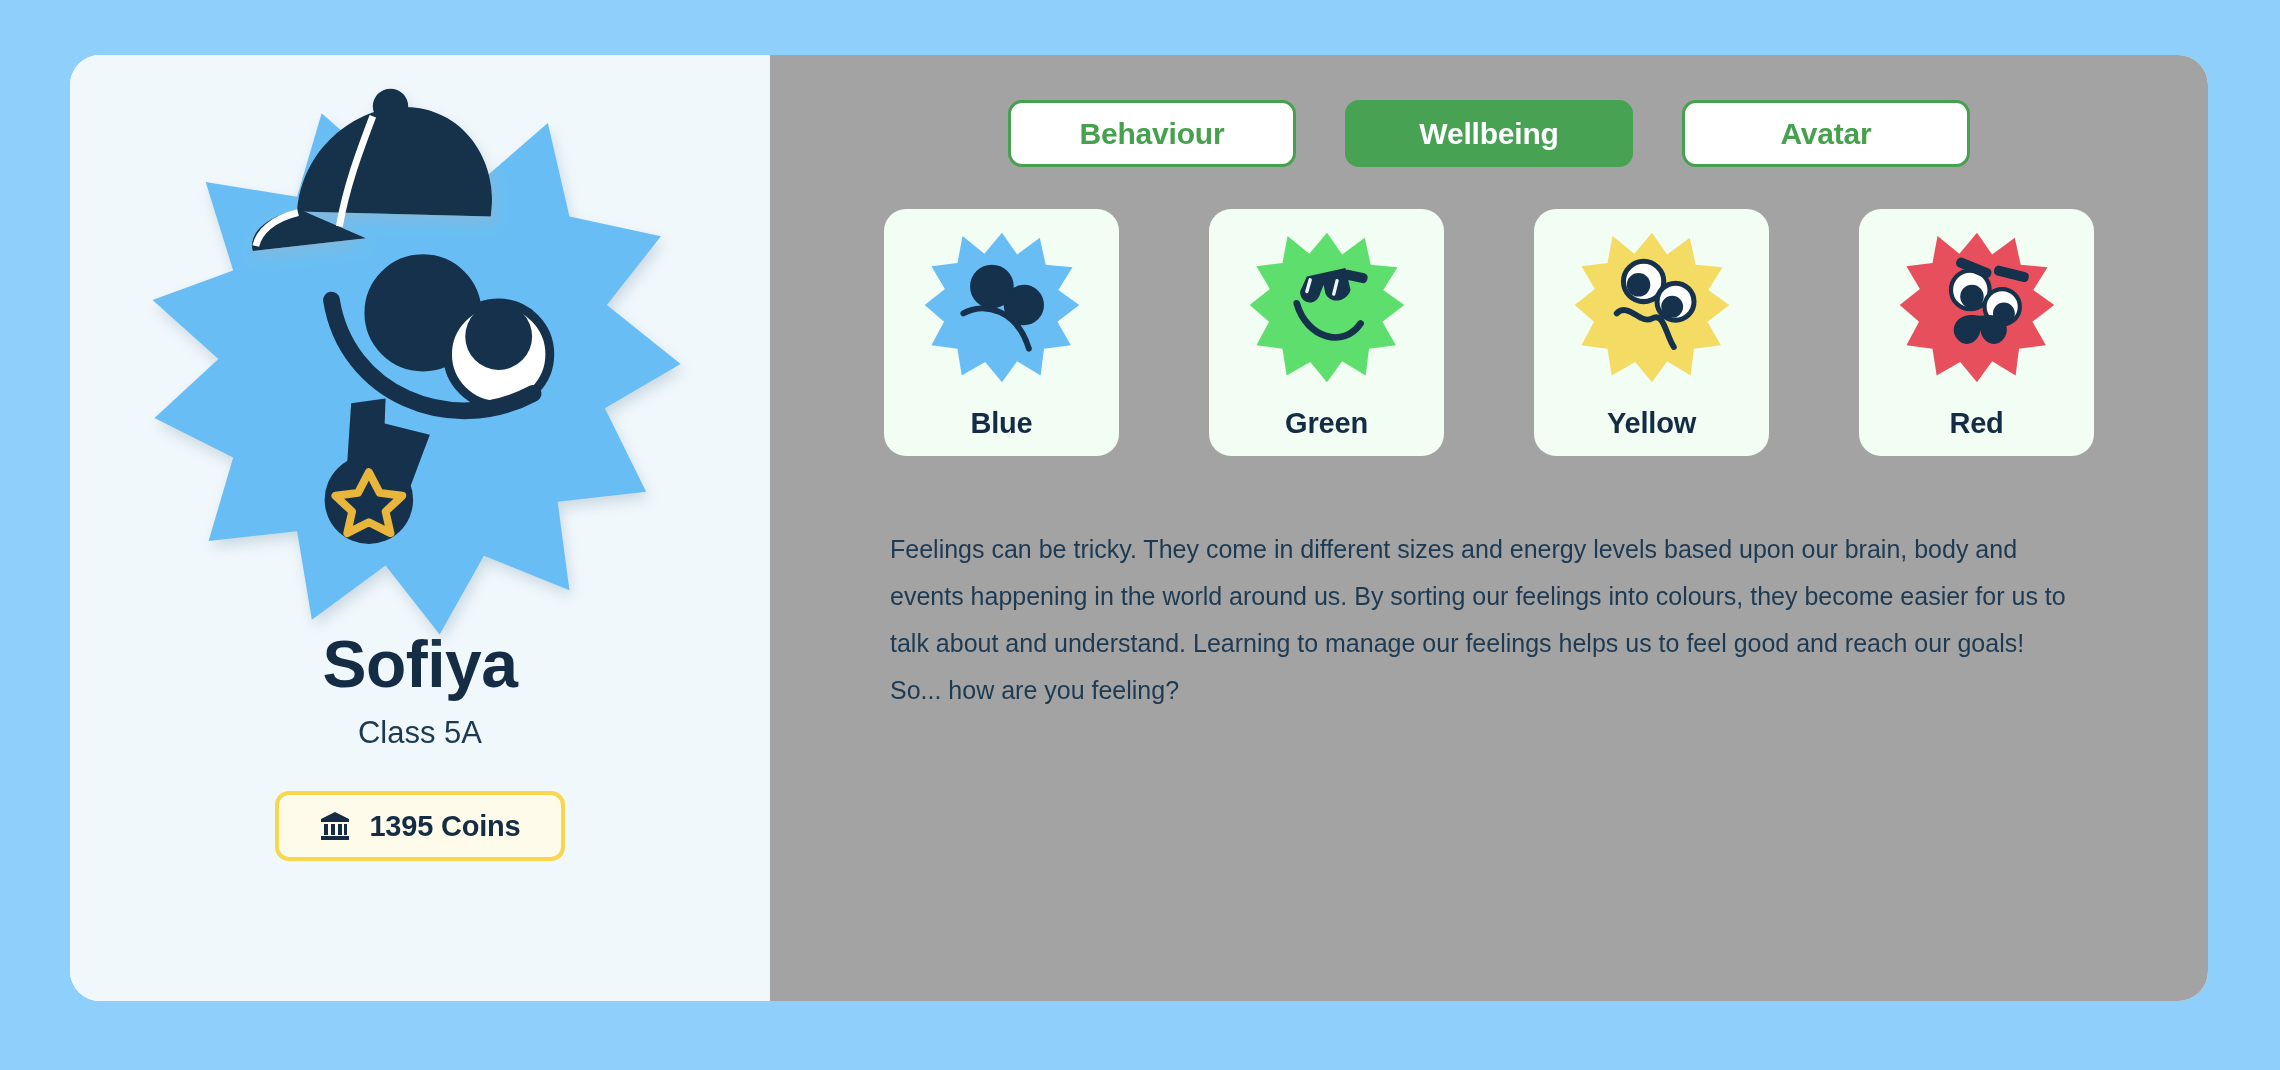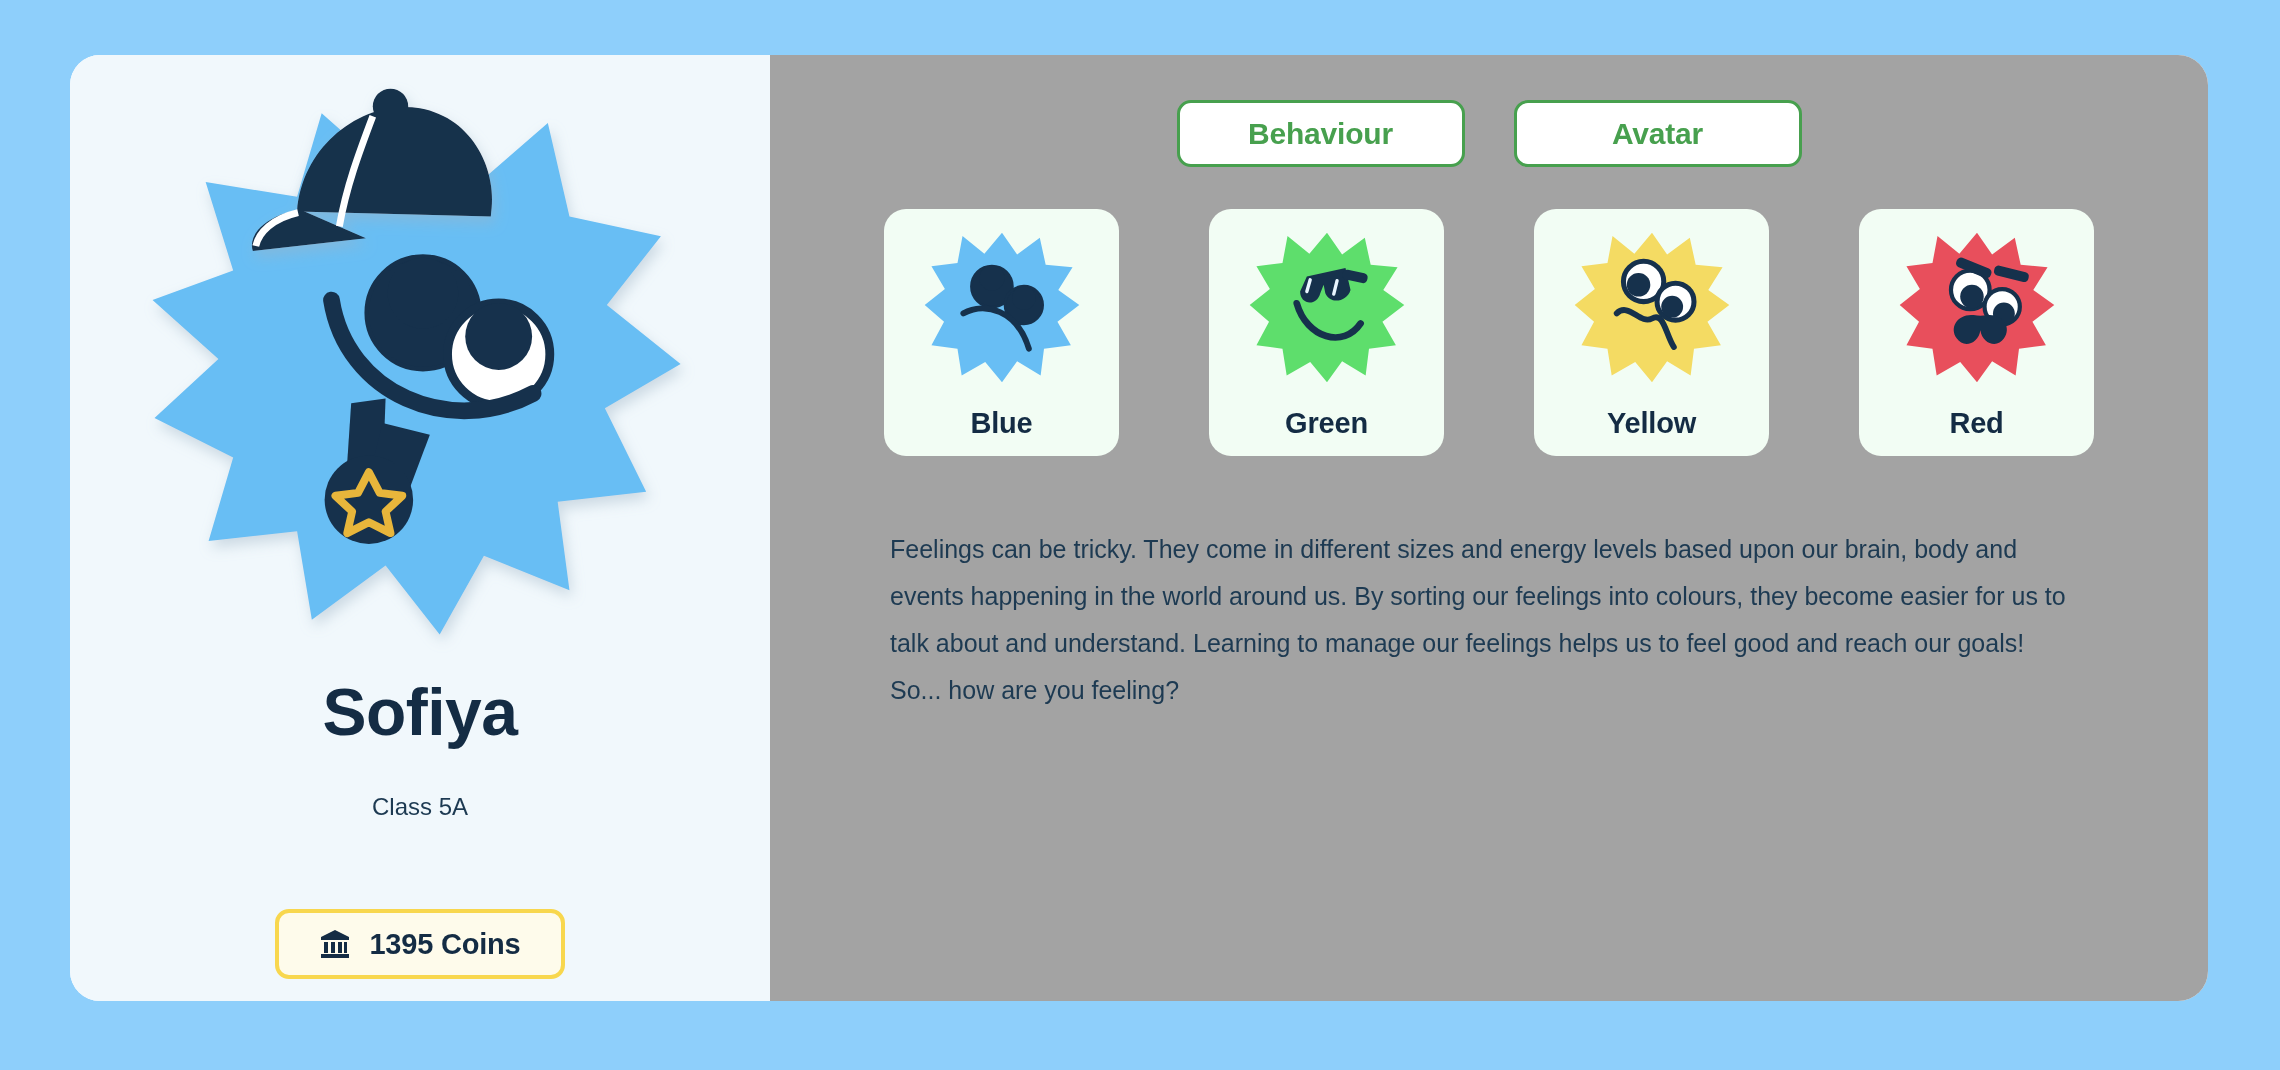--- a/index.html
+++ b/index.html
@@ -32,44 +32,44 @@
   
   .sidebar {
     width: 700px;
     height: 100%;
     background: #f1f8fc;
     display: flex;
     flex-direction: column;
     align-items: center;
     padding-top: 8px;
     flex: 0 0 700px;
-    gap: 48px;
   }
 
   .avatar-wrap {
     width: 600px;
     height: 590px;
     position: relative;
     margin-top: 6px;
   }
   .avatar-wrap svg { display: block; width: 100%; height: 100%; }
 
   .student-name {
     font-size: 66px;
     font-weight: 700;
     color: #142c44;
     letter-spacing: -0.5px;
     line-height: 1;
     margin-top: -28px;
   }
 
   .student-class {
-    font-size: 24px;
+    font-size: 31px;
     font-weight: 400;
     color: #1d3a52;
+    margin-top: 18px;
   }
 
   .coins-badge {
     margin-top: 40px;
     background: #fefbeb;
     border: 4px solid #f8d74e;
     border-radius: 14px;
     height: 70px;
     padding: 0 40px;
     display: flex;
@@ -235,20 +235,21 @@
         <rect x="2" y="26" width="28" height="4" fill="#142c44"></rect>
       </svg>
       <span class="coins-label">1395 Coins</span>
     </div>
   </div>
 
   <div class="content">
 
     <div class="tabs">
       <button class="tab">Behaviour</button>
+      <button class="tab active">Wellbeing</button>
       <button class="tab">Avatar</button>
     </div>
 
 
     <div class="mood-row">
 
       <div class="mood-card">
         <svg viewBox="0 0 200 200">
           <path fill="#68bef4" d="M100 14 L118 40 L145 20 L152 52 L184 55 L167 82 L192 100
             L166 120 L182 148 L150 152 L146 184 L118 167 L100 192 L80 168 L52 184 L47 152

